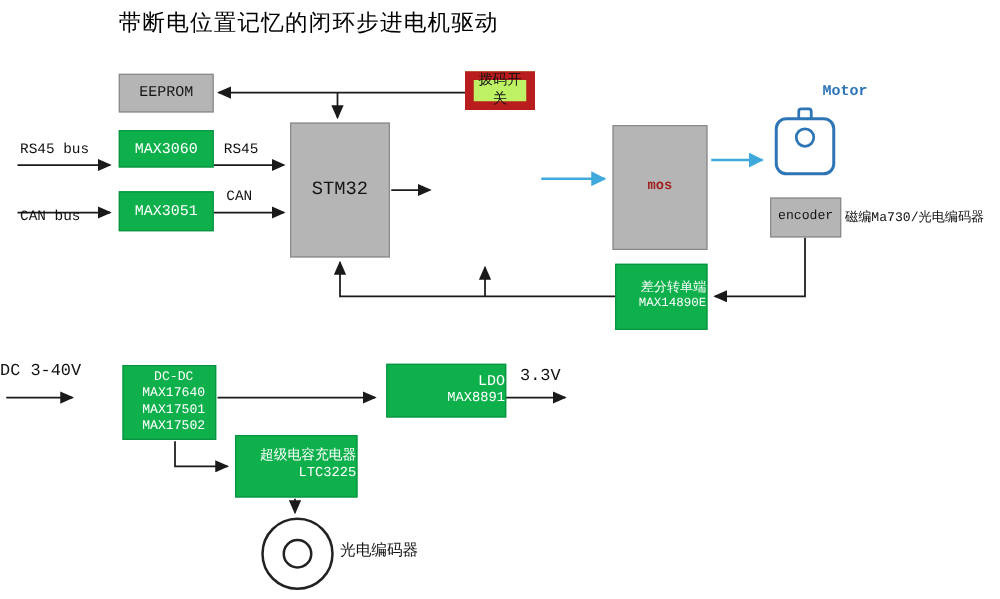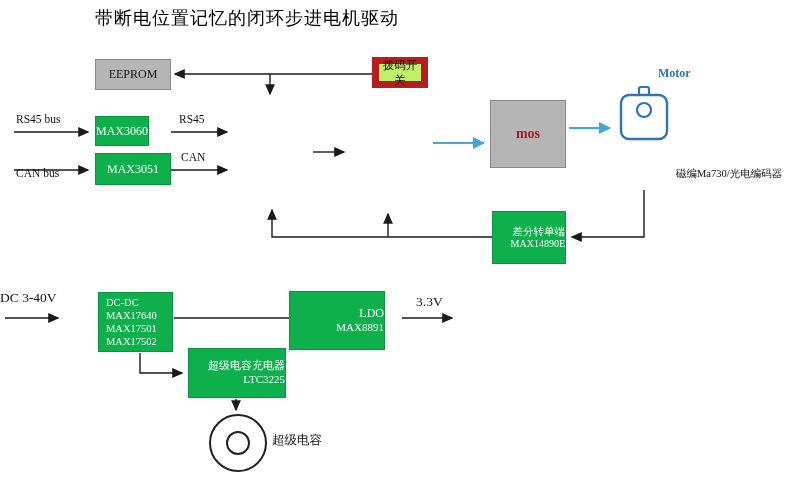--- a/index.html
+++ b/index.html
@@ -1,51 +1,51 @@
 <!DOCTYPE html>
 <html><head>
 <meta charset="utf-8">
 <style>
   html,body{margin:0;padding:0;background:#ffffff;}
   .canvas{
     position:relative;
     width:800px;height:479px;
     background:#ffffff;
-    font-family:Liberation Serif, serif;
+    font-family:Liberation Mono, monospace;
     overflow:hidden;
   }
   .wires{position:absolute;left:0;top:0;width:800px;height:479px;z-index:0;}
   .box{
     position:absolute;z-index:2;box-sizing:border-box;
     display:flex;align-items:center;justify-content:center;
     text-align:center;line-height:1.25;
   }
   .green{background:#0db04b;border:1px solid #0a9340;color:#ffffff;}
   .gray{background:#b5b5b5;border:1px solid #8a8a8a;color:#141414;justify-content:center;}
   .lightbox{background:#bef264;border:7px solid #b91c1c;color:#141414;}
   .lbl{position:absolute;z-index:2;color:#111;white-space:nowrap;}
   .title{
     position:absolute;left:95px;top:6px;z-index:2;
     font-size:18px;font-weight:500;color:#000;letter-spacing:1px;
   }
   .col{display:flex;flex-direction:column;align-items:flex-end;justify-content:center;}
-  .col-left{display:flex;flex-direction:column;align-items:flex-start;justify-content:center;}
+  .col-left{display:flex;flex-direction:column;align-items:center;justify-content:center;}
 
   
   .eeprom{left:95px;top:59px;width:76px;height:31px;font-size:12px;}
   .dip{left:372px;top:57px;width:56px;height:31px;font-size:11.5px;}
   .stm32{left:232px;top:98px;width:80px;height:108px;font-size:15px;}
   .tmc{left:348px;top:103px;width:81px;height:107px;font-size:13px;}
-  .mos{left:490px;top:100px;width:76px;height:68px;font-size:14px;color:#a02020;font-weight:600;}
+  .mos{left:490px;top:100px;width:76px;height:100px;font-size:11px;color:#a02020;font-weight:600;}
   .encoder{left:616px;top:158px;width:57px;height:32px;font-size:10.5px;}
   .diff{left:492px;top:211px;width:74px;height:53px;font-size:10.5px;}
-  .max3060{left:95px;top:116px;width:54px;height:30px;font-size:12px;}
+  .max3060{left:95px;top:104px;width:76px;height:30px;font-size:12px;}
   .max3051{left:95px;top:153px;width:76px;height:32px;font-size:12px;}
   .dcdc{left:98px;top:292px;width:75px;height:60px;font-size:10.5px;padding-left:7px;}
-  .ldo{left:289px;top:291px;width:96px;height:59px;font-size:12px;}
+  .ldo{left:309px;top:291px;width:96px;height:43px;font-size:12px;}
   .charger{left:188px;top:348px;width:98px;height:50px;font-size:11px;}
 
   .motor-label{left:628px;top:66px;font-size:12px;font-weight:bold;color:#2e75b6;margin-left:30px;}
   .encoder-note{left:676px;top:167px;font-size:10.5px;}
   .rs45bus{left:16px;top:113px;font-size:11.5px;}
   .canbus{left:16px;top:151px;font-size:11.5px;margin-top:16px;}
   .rs45{left:179px;top:113px;font-size:11.5px;}
   .can{left:181px;top:151px;font-size:11.5px;}
   .dcin{left:0px;top:290px;font-size:13.5px;}
   .v33{left:416px;top:294px;font-size:13.5px;}
@@ -102,33 +102,39 @@
   <div class="title">带断电位置记忆的闭环步进电机驱动</div>
 
   <div class="box gray eeprom">
     <span>EEPROM</span>
   </div>
 
   <div class="box lightbox dip">
     <span>拨码开关</span>
   </div>
 
+  <div class="box gray stm32">
+    <span>STM32</span>
+  </div>
 
 
   <div class="box gray mos">
     <span>mos</span>
   </div>
 
   <div class="lbl motor-label">Motor</div>
   <svg class="motor-icon" width="52" height="60" viewBox="0 0 52 60">
     <rect x="21" y="3" width="10" height="10" rx="2" fill="#ffffff" stroke="#2e75b6" stroke-width="2.2"></rect>
     <rect x="3" y="11" width="46" height="44" rx="8" fill="#ffffff" stroke="#2e75b6" stroke-width="2.4"></rect>
     <circle cx="26" cy="26" r="7" fill="none" stroke="#2e75b6" stroke-width="2.2"></circle>
   </svg>
 
+  <div class="box gray encoder">
+    <span>encoder</span>
+  </div>
   <div class="lbl encoder-note">磁编Ma730/光电编码器</div>
 
   <div class="box green diff col">
     <span>差分转单端</span>
     <span style="font-size:10px;">MAX14890E</span>
   </div>
 
   <div class="box green max3060">
     <span>MAX3060</span>
   </div>
@@ -158,15 +164,15 @@
   <div class="lbl v33">3.3V</div>
 
   <div class="box green charger col">
     <span>超级电容充电器</span>
     <span>LTC3225</span>
   </div>
 
   <div class="supercap">
     <div class="supercap-inner"></div>
   </div>
-  <div class="lbl capLabel">超级电容</div>
+  <div class="lbl capLabel">光电编码器</div>
 
 </div>
 
 </body></html>

